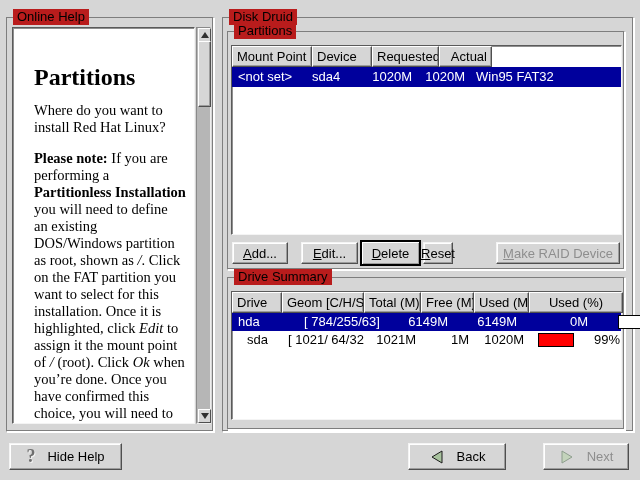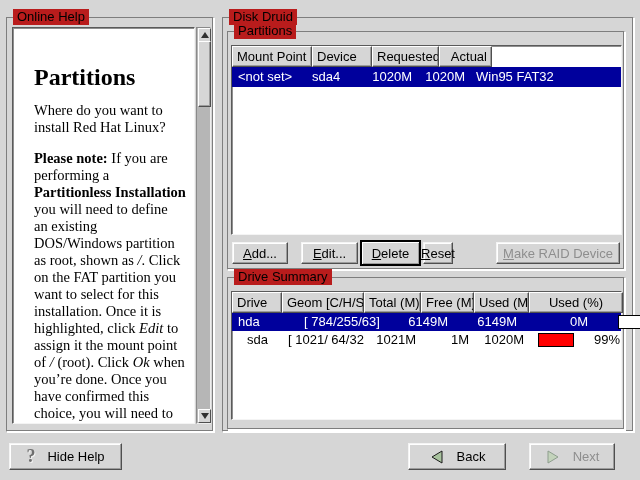--- a/index.html
+++ b/index.html
@@ -187,18 +187,18 @@
   <span>Hide Help</span>
 </div>
 
 <div class="btn" id="back-btn" style="left:408px;top:443px;width:98px;height:27px;">
   <svg class="arrow-svg" width="16" height="16">
     <polygon points="13,2 3,8 13,14" fill="#a9c39f" stroke="#1a1a1a" stroke-width="1"></polygon>
   </svg>
   <span>Back</span>
 </div>
 
-<div class="btn disabled" id="next-btn" style="left:529px;top:443px;width:86px;height:27px;">
+<div class="btn disabled" id="next-btn" style="left:543px;top:443px;width:86px;height:27px;">
   <svg class="arrow-svg" width="16" height="16">
     <polygon points="3,2 13,8 3,14" fill="#c3d3bb" stroke="#8e9e8e" stroke-width="1"></polygon>
   </svg>
   <span>Next</span>
 </div>
 
 </body></html>

